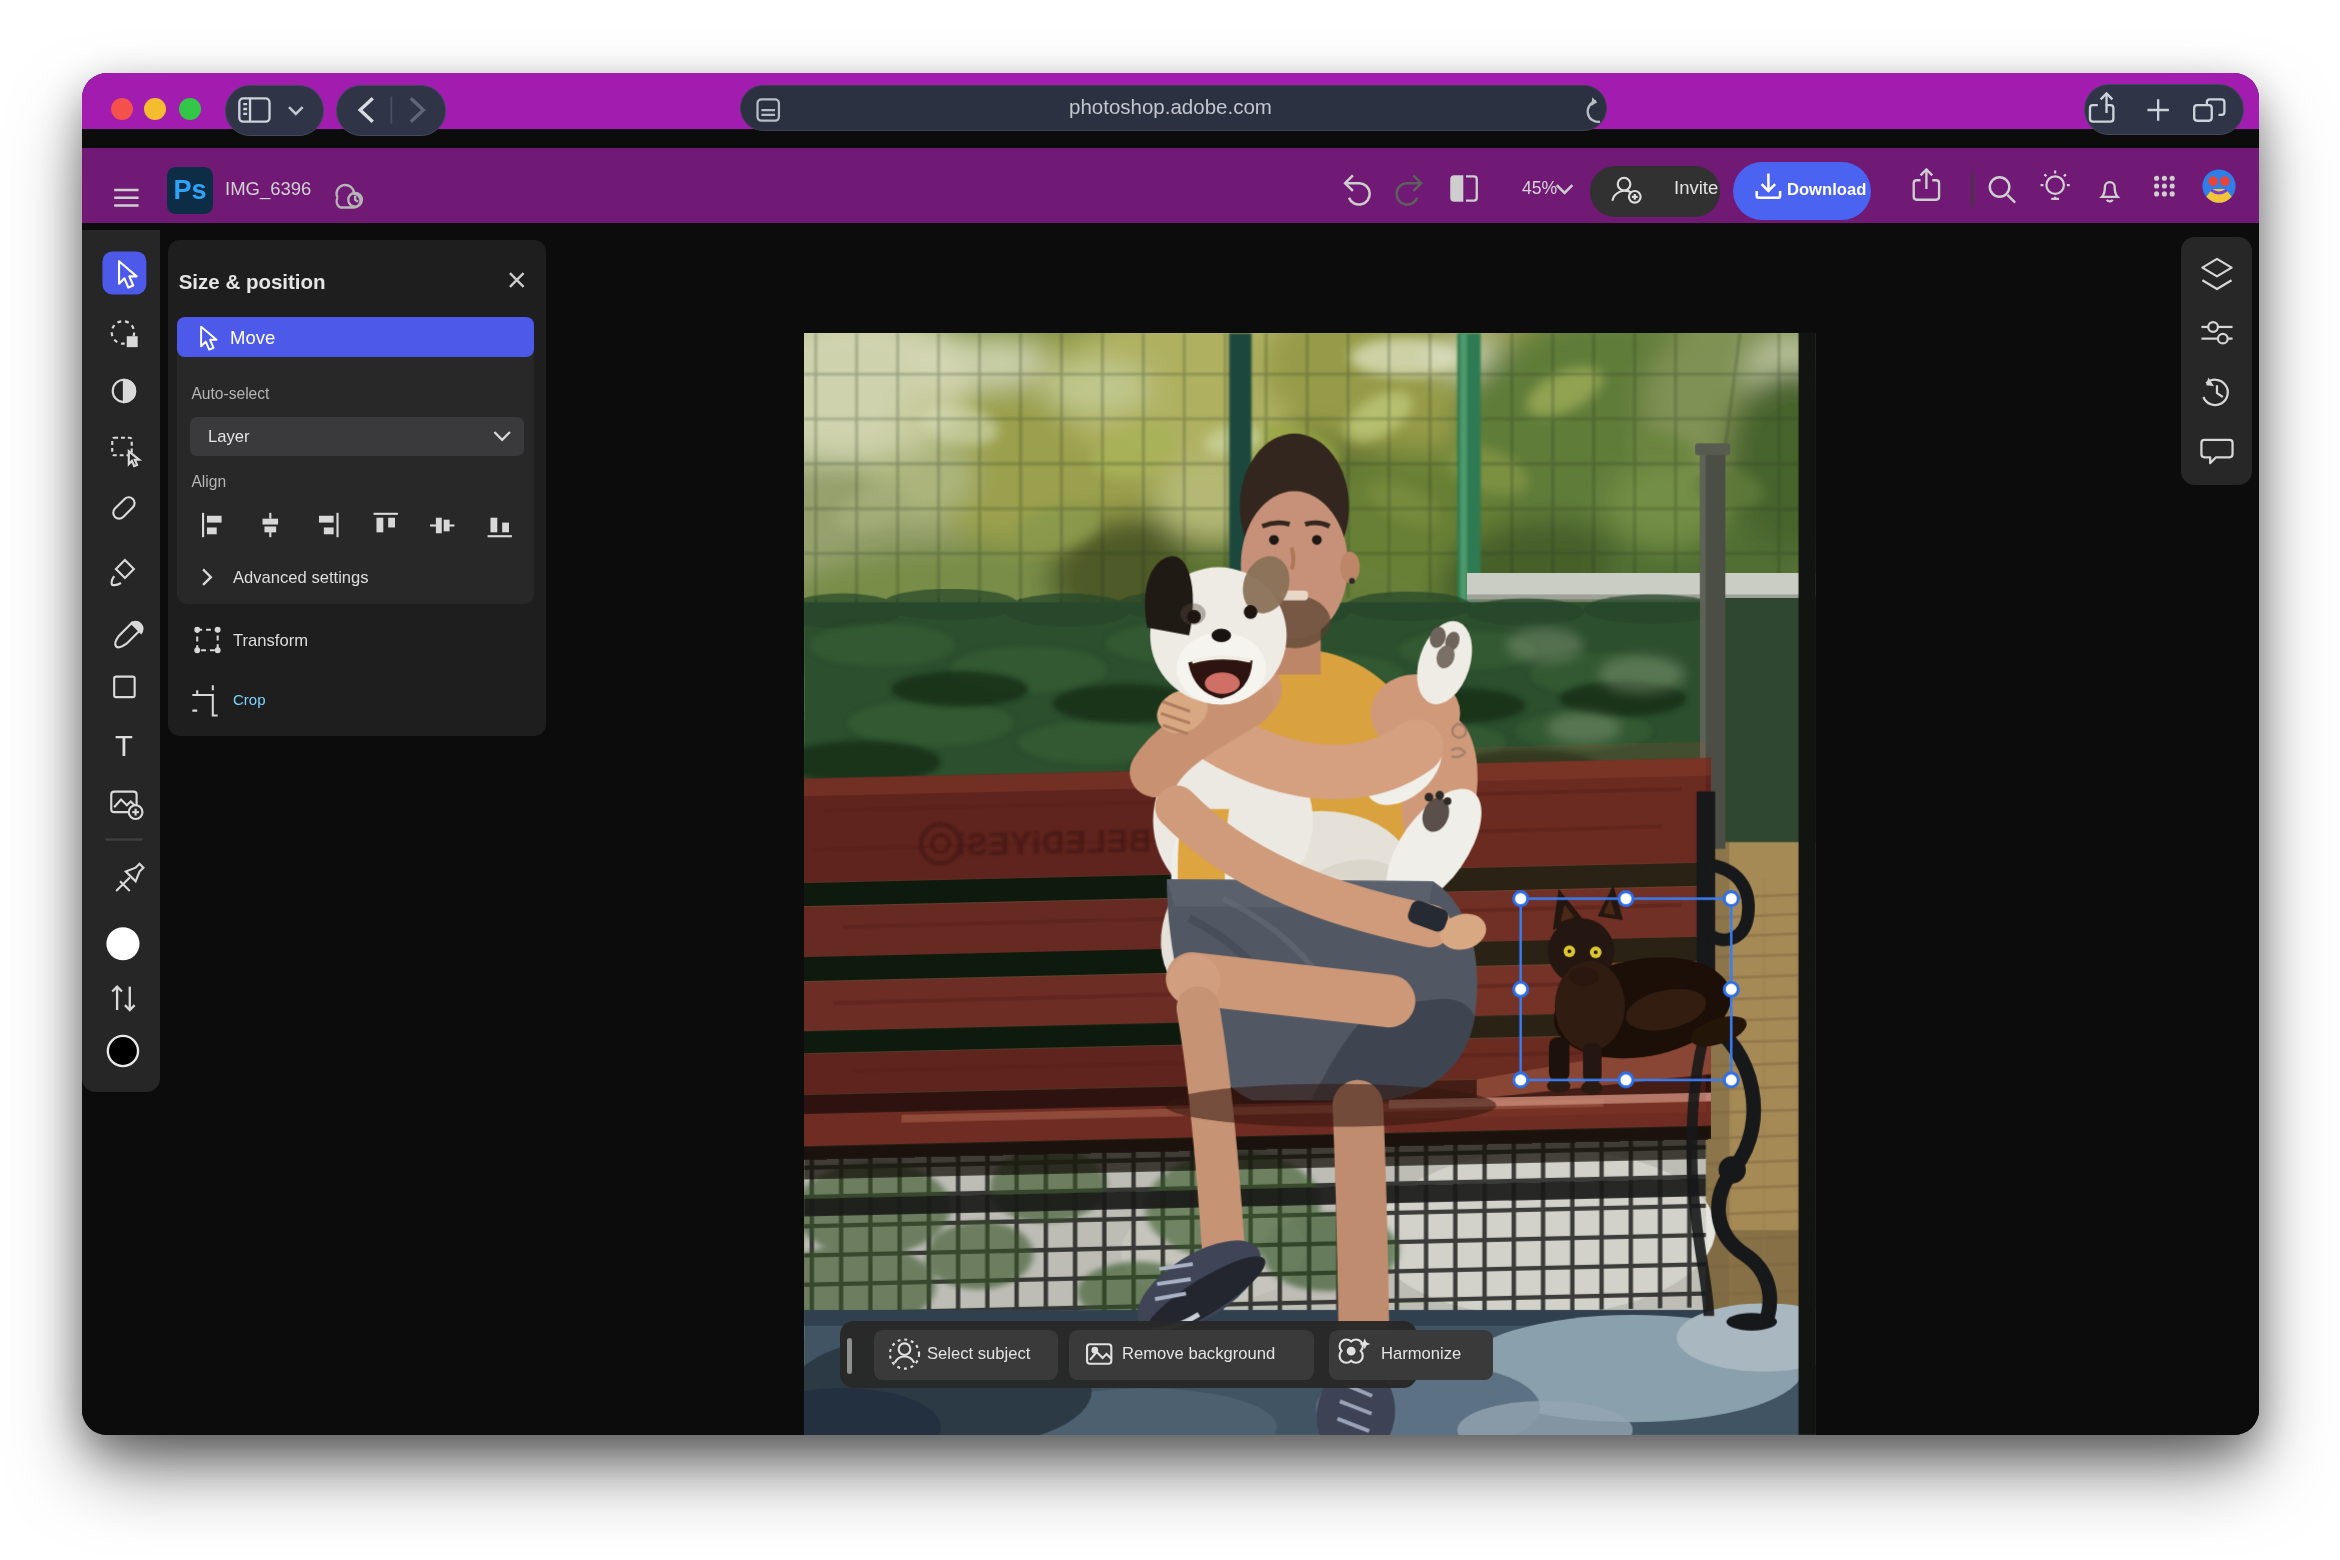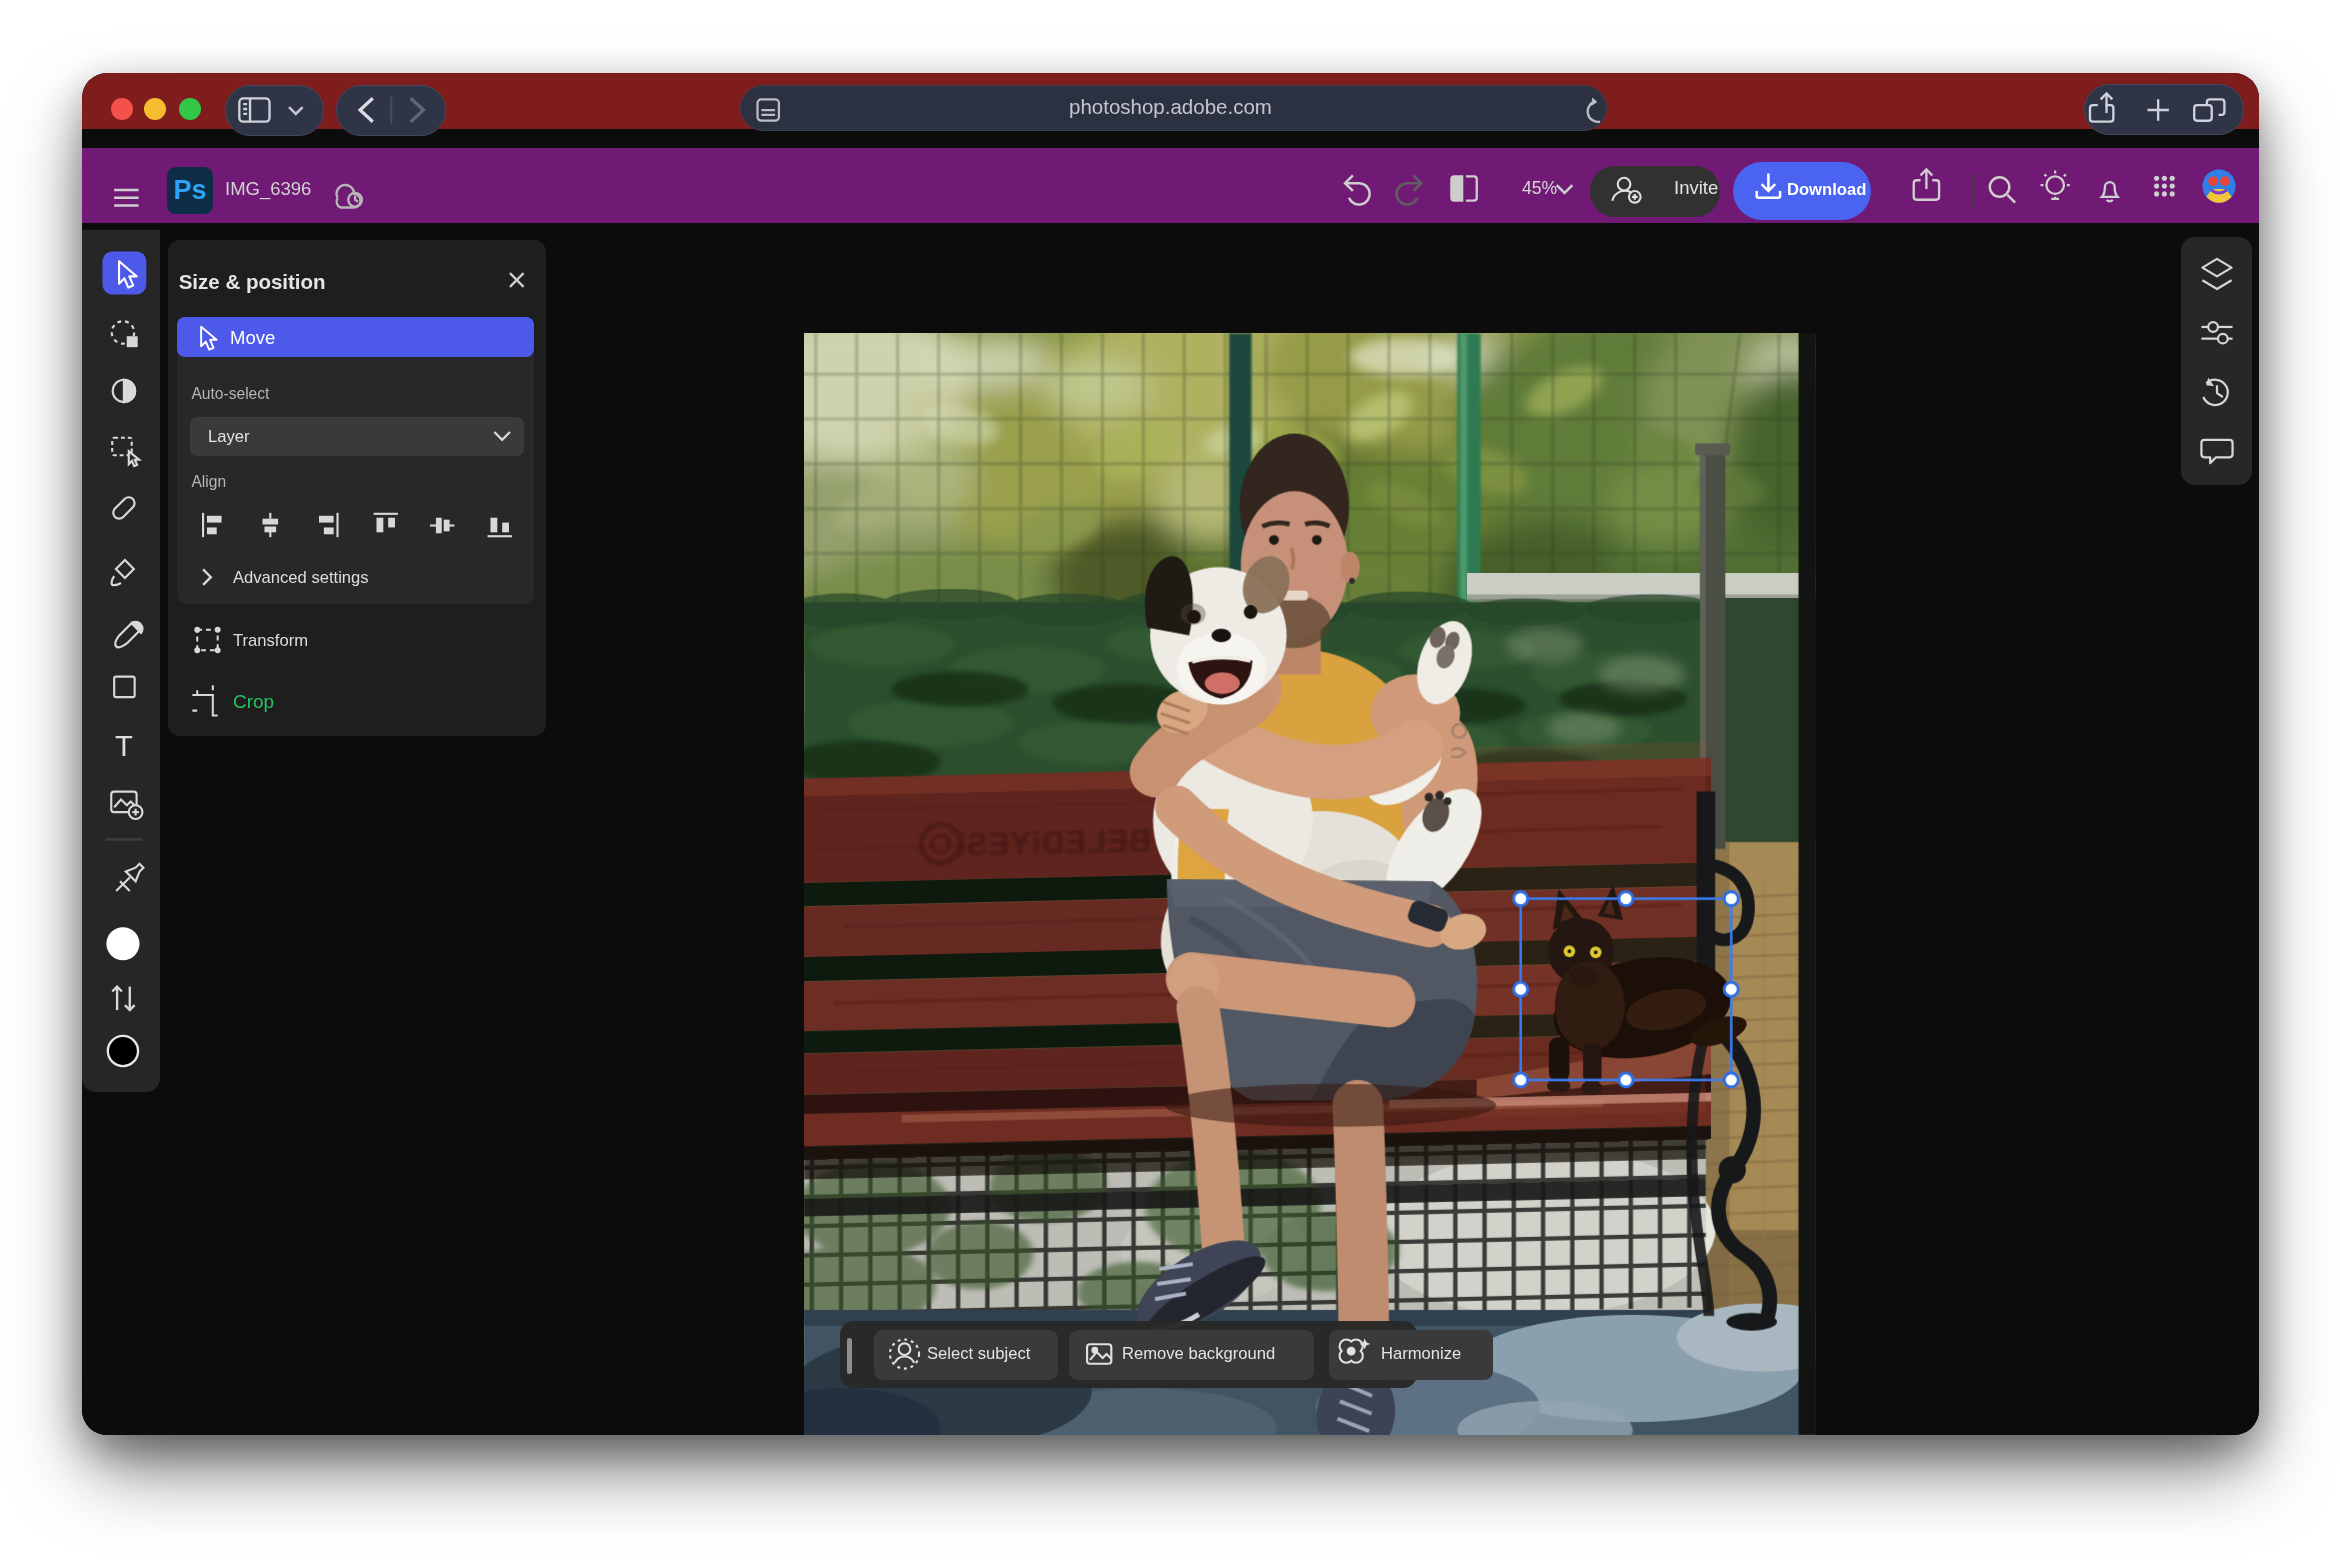--- a/index.html
+++ b/index.html
@@ -1,20 +1,20 @@
 <!DOCTYPE html>
 <html><head>
 <meta charset="utf-8">
 <style>
   html,body{margin:0;padding:0;width:2341px;height:1560px;background:#ffffff;overflow:hidden;}
   *{box-sizing:border-box;font-family:"Liberation Sans",sans-serif;}
   .win{position:absolute;left:82px;top:73px;width:2177px;height:1362px;border-radius:25px;
        background:#0c0c0c;overflow:hidden;
        box-shadow:0 39px 78px -9.8px rgba(0,0,0,.55), 0 14.6px 39px rgba(0,0,0,.30);}
-  .safari{position:absolute;left:0;top:0;width:100%;height:56px;background:#7f1d1d;padding-left:24px;}
+  .safari{position:absolute;left:0;top:0;width:100%;height:56px;background:#a21caf;padding-left:24px;}
   .tl{position:absolute;top:25px;width:22.4px;height:22.4px;border-radius:50%;}
   .pill{position:absolute;height:51px;border-radius:25px;background:#2f3447;border:1px solid #42485e;}
   .pshead{position:absolute;left:0;top:75px;width:100%;height:75px;background:#701a75;}
   .canvas{position:absolute;left:0;top:157px;width:100%;height:1205px;background:#0c0c0c;}
   .toolbar{position:absolute;left:0;top:0;width:78px;height:862px;background:#262626;border-radius:0 0 13.7px 13.7px;}
   .panel{position:absolute;left:86px;top:9.8px;width:378px;height:496px;background:#1e1e1e;border-radius:11.7px;}
   .group{position:absolute;left:8.8px;top:77px;width:357px;height:287px;background:#282828;border-radius:9.8px;}
   .movebtn{position:absolute;left:8.8px;top:77px;width:357px;height:40px;background:#4c59e9;border-radius:7.8px;}
   .drop{position:absolute;left:21.5px;top:177px;width:334px;height:39px;background:#3a3a3c;border-radius:6.8px;}
   .rpanel{position:absolute;right:6.8px;top:6.8px;width:71px;height:248px;background:#272727;border-radius:13.7px;}
@@ -200,21 +200,21 @@
       <div class="group"></div>
       <div class="movebtn"></div>
       <div class="t" style="left:62px;top:87px;color:#ffffff;font-size:18.5px;">Move</div>
       <div class="t" style="left:10.7px;top:30px;color:#e5e5e5;font-size:20.5px;font-weight:bold;">Size &amp; position</div>
       <div class="t" style="left:23.4px;top:145px;color:#b5b5b5;font-size:15.6px;">Auto-select</div>
       <div class="drop"></div>
       <div class="t" style="left:40px;top:187px;color:#e3e3e3;font-size:16.6px;">Layer</div>
       <div class="t" style="left:23.4px;top:233px;color:#b5b5b5;font-size:15.6px;">Align</div>
       <div class="t" style="left:65px;top:328px;color:#dedede;font-size:16.6px;">Advanced settings</div>
       <div class="t" style="left:65px;top:391px;color:#dedede;font-size:16.6px;">Transform</div>
-      <div class="t" style="left:65px;top:451px;color:#22c55e;font-size:19px;">Crop</div>
+      <div class="t" style="left:65px;top:451px;color:#7dd3fc;font-size:15px;">Crop</div>
       <svg id="pnico" style="position:absolute;left:0;top:0" width="378" height="496" viewBox="0 0 388 509" fill="none">
         <path d="M351 34 l14 14 m0 -14 l-14 14" stroke="#cdcdcd" stroke-width="2.4"></path>
         <path d="M34 89 v20 l4.8 -4.8 l3.5 8.3 l4.4 -1.9 l-3.5 -8.2 h6.6 z" stroke="#ffffff" stroke-width="2" stroke-linejoin="round"></path>
         <path d="M335 197 l8 8 l8 -8" stroke="#d8d8d8" stroke-width="2.4"></path>
         <g stroke="#d8d8d8" stroke-width="2.2">
           <line x1="36" y1="280" x2="36" y2="305"></line>
           <rect x="40" y="283" width="15" height="7" fill="#d8d8d8" stroke="none"></rect>
           <rect x="40" y="295" width="10" height="7" fill="#d8d8d8" stroke="none"></rect>
           <line x1="105" y1="280" x2="105" y2="286"></line>
             <line x1="105" y1="299" x2="105" y2="305"></line>

